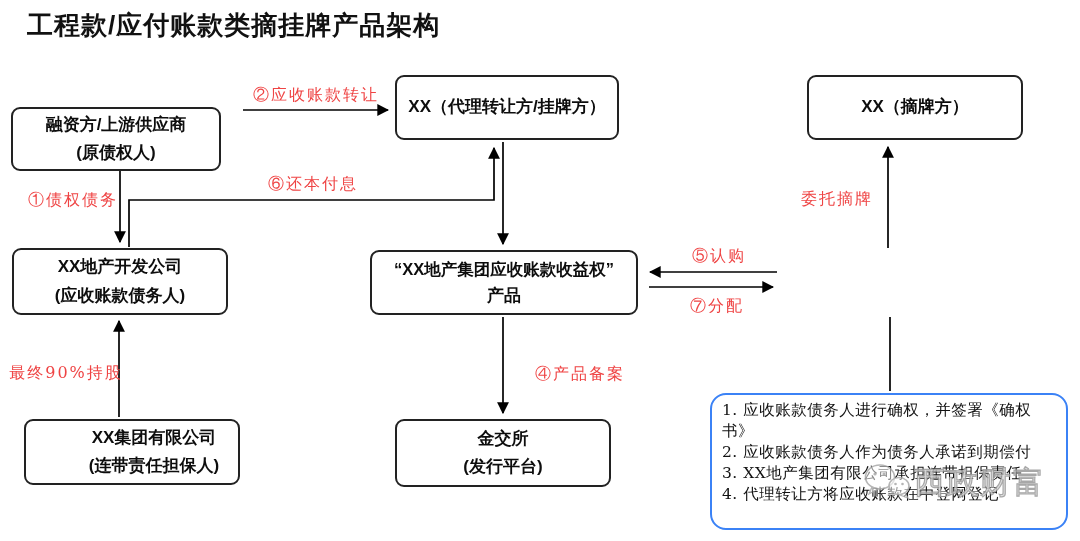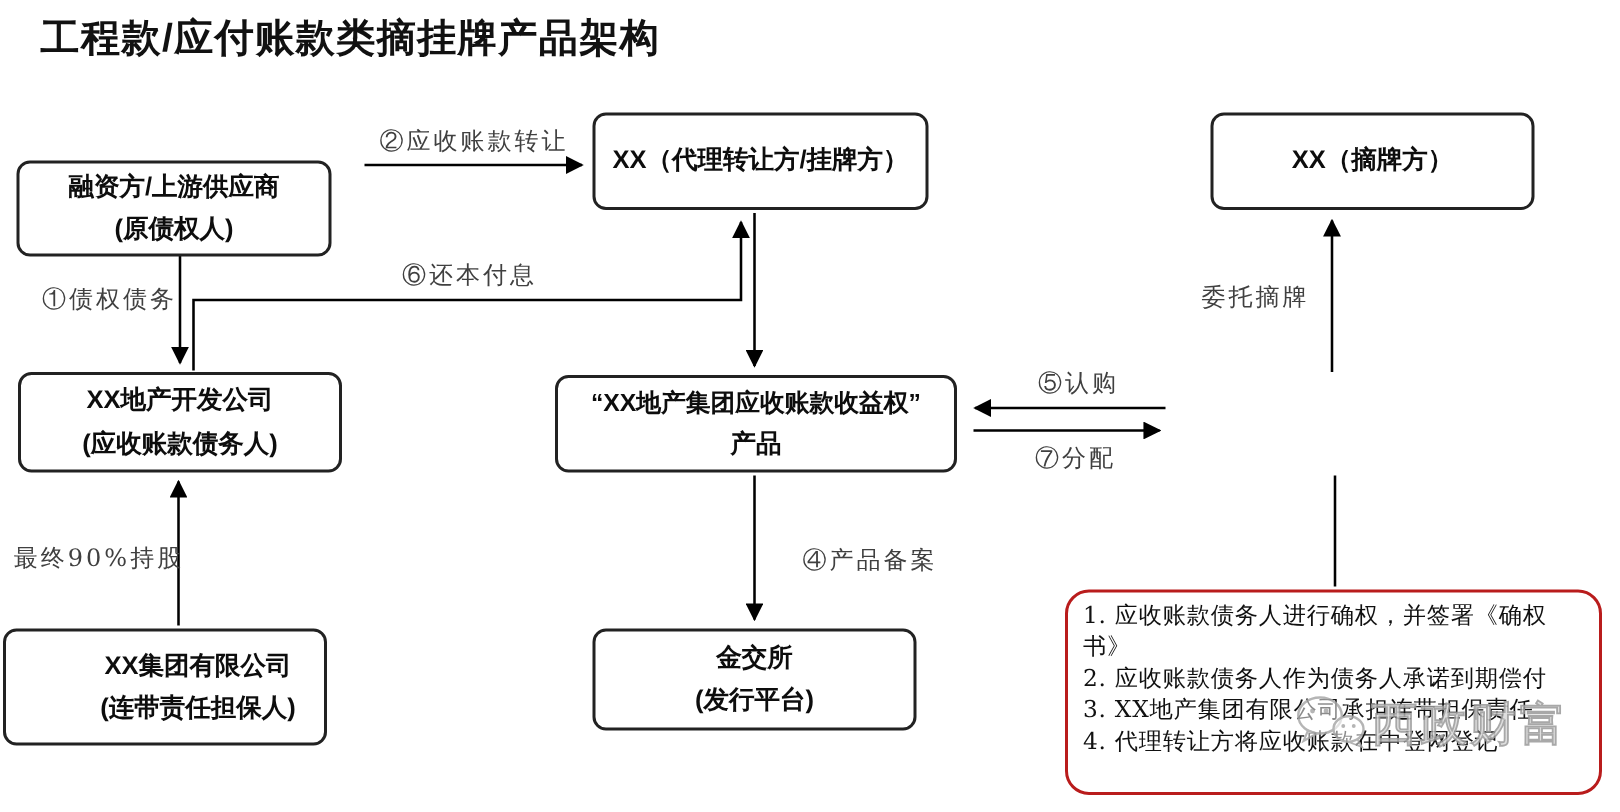--- a/index.html
+++ b/index.html
@@ -16,30 +16,30 @@
     background:#fff;display:flex;flex-direction:column;align-items:center;justify-content:center;
     font-weight:bold;color:#0d0d0d;text-align:center;font-size:17px;line-height:1.65;
   }
   .node .l2{font-size:17px;}
   .node-a{left:11px;top:78px;width:210px;height:64px;margin-top:29px;}
   .node-b{left:395px;top:75px;width:224px;height:65px;}
   .node-c{left:775px;top:75px;width:216px;height:65px;margin-left:32px;}
   .node-d{left:12px;top:248px;width:216px;height:67px;}
   .node-e{left:370px;top:250px;width:268px;height:65px;font-size:16.5px;line-height:1.6;}
   .node-f{left:782px;top:250px;width:216px;height:65px;line-height:1.25;}
-  .node-g{left:2px;top:419px;width:216px;height:78px;padding-left:44px;}
+  .node-g{left:24px;top:419px;width:216px;height:66px;padding-left:44px;}
   .node-h{left:395px;top:419px;width:216px;height:68px;}
   .elabel{
     position:absolute;transform:translate(-50%,-50%);white-space:nowrap;
-    font-family:"DejaVu Serif",serif;font-size:16px;color:#404040;letter-spacing:2px;
+    font-family:"DejaVu Serif",serif;font-size:16px;color:#ef4444;letter-spacing:2px;
   }
   .svglayer{position:absolute;left:0;top:0;width:1080px;height:541px;pointer-events:none;}
   .note{
     position:absolute;left:710px;top:393px;width:358px;height:137px;box-sizing:border-box;
-    border:2px solid #b91c1c;border-radius:16px;background:#fff;padding:5px 8px 4px 10px;
+    border:2px solid #3b82f6;border-radius:16px;background:#fff;padding:5px 8px 4px 10px;
     font-family:"DejaVu Serif",serif;font-size:15.5px;line-height:1.36;color:#111;
     letter-spacing:0.5px;
   }
   .note div{margin:0;}
   .watermark{
     position:absolute;left:862px;top:462px;display:flex;align-items:center;gap:2px;
     opacity:0.85;pointer-events:none;
   }
   .watermark .wm-text{
     font-family:"Liberation Sans",sans-serif;font-weight:normal;font-size:31px;

